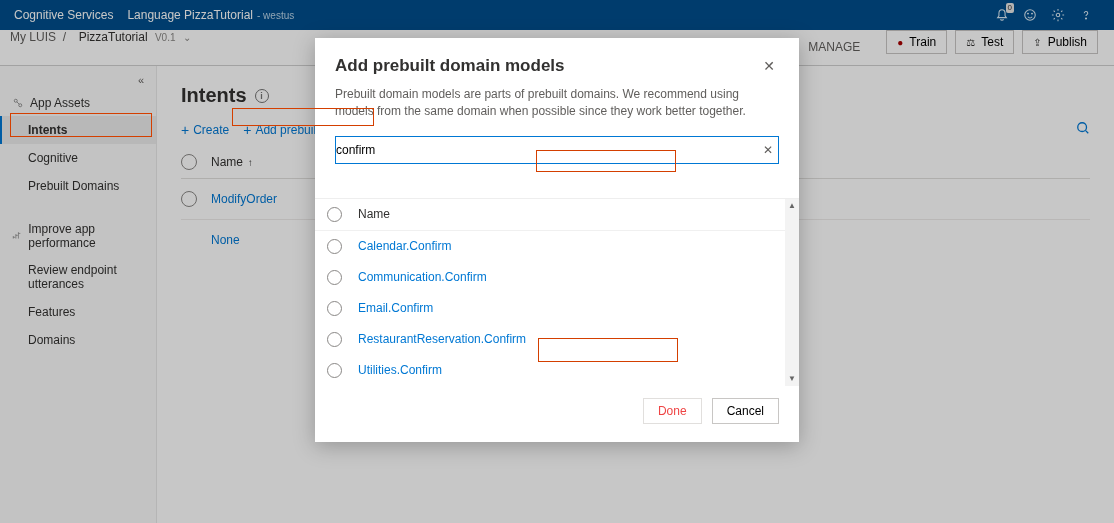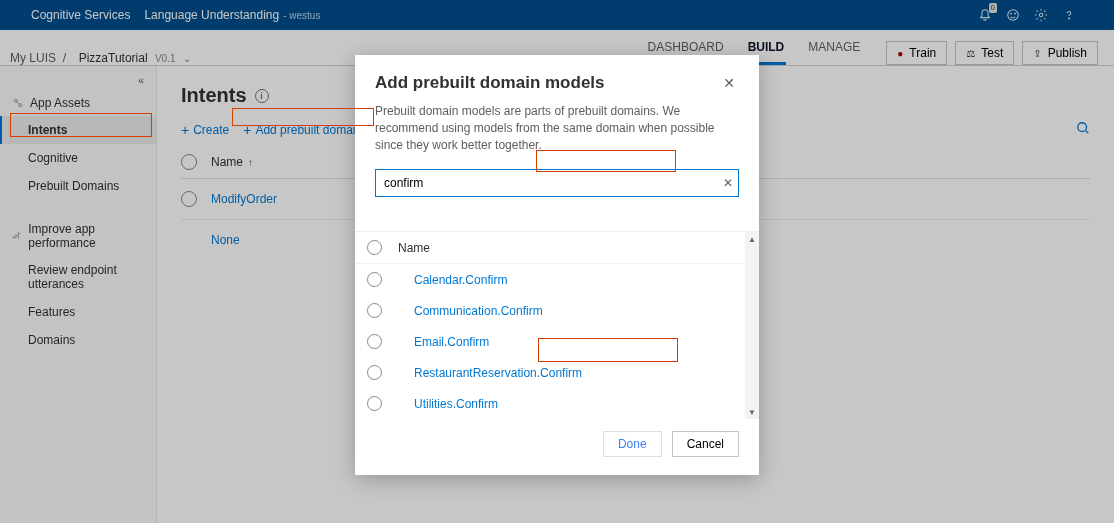--- a/index.html
+++ b/index.html
@@ -1,27 +1,27 @@
 <!DOCTYPE html>
 <html><head>
 <meta charset="utf-8">
 <style>
   * { box-sizing: border-box; margin: 0; padding: 0; }
   body { font-family: "Segoe UI", Arial, sans-serif; font-size: 13px; color: #323130; width: 1114px; height: 523px; overflow: hidden; position: relative; background: #fff; }
-  .top-nav { height: 30px; background: #004e8c; color: #fff; display: flex; align-items: center; padding: 0 31px; font-size: 12px; }
+  .top-nav { height: 30px; background: #004e8c; color: #fff; display: flex; align-items: center; padding: 0 14px; font-size: 12px; }
   .top-nav .svc { font-weight: 400; }
   .top-nav .prod { margin-left: 14px; }
   .top-nav .region { margin-left: 4px; font-size: 10px; color: #b9d4e8; }
   .top-nav .spacer { flex: 1; }
   .top-nav .icon-btn { width: 28px; height: 30px; display: flex; align-items: center; justify-content: center; color: #dbeaf5; cursor: pointer; }
   .top-nav svg { width: 14px; height: 14px; }
   .badge-wrap { position: relative; }
   .badge-wrap .count { position: absolute; top: 3px; right: 2px; background: #e6e6e6; color: #333; font-size: 8px; border-radius: 2px; padding: 0 2px; line-height: 10px; }
 
-  .second-bar { height: 36px; border-bottom: 1px solid #d0d0d0; display: flex; align-items: flex-end; padding: 0 10px; background: #fff; }
+  .second-bar { height: 36px; border-bottom: 1px solid #d0d0d0; display: flex; align-items: flex-start; padding: 0 10px; background: #fff; }
   .crumb { color: #605e5c; font-size: 12px; }
   .crumb a { color: #605e5c; text-decoration: none; }
   .crumb .app { margin-left: 6px; color: #323130; }
   .crumb .ver { font-size: 10px; color: #8a8886; margin-left: 4px; }
   .crumb .chev { font-size: 10px; margin-left: 4px; color: #8a8886; }
   .second-bar .spacer { flex: 1; }
   .tabs { display: flex; gap: 20px; }
   .tab { font-size: 12px; color: #605e5c; padding: 10px 2px 8px; cursor: pointer; }
   .tab.active { color: #0f172a; border-bottom: 3px solid #0078d4; font-weight: 600; }
   .action-buttons { display: flex; gap: 8px; margin-left: 24px; margin-right: 6px; }
@@ -50,51 +50,51 @@
   .table-head .radio, .row .radio { width: 16px; height: 16px; border: 1px solid #8a8886; border-radius: 50%; background: #fff; }
   .table-head .sort { font-size: 10px; margin-left: 2px; }
   .row { display: flex; align-items: center; gap: 14px; padding: 12px 0; border-bottom: 1px solid #edebe9; font-size: 12px; }
   .row .nm { color: #0078d4; cursor: pointer; }
 
   
   .hl { position: absolute; border: 1.5px solid #d43f00; pointer-events: none; z-index: 50; }
 
   
   .modal-overlay { position: absolute; inset: 0; background: rgba(0,0,0,0.22); display: flex; align-items: flex-start; justify-content: center; }
-  .modal { width: 404px; background: #fff; margin-top: 55px; box-shadow: 0 4px 20px rgba(0,0,0,0.25); display: flex; flex-direction: column; }
+  .modal { width: 484px; background: #fff; margin-top: 38px; box-shadow: 0 4px 20px rgba(0,0,0,0.25); display: flex; flex-direction: column; }
   .modal-pad { padding: 18px 20px 16px 20px; }
   .modal-head { display: flex; align-items: flex-start; justify-content: space-between; }
   .modal-head h2 { font-size: 17px; font-weight: 600; }
   .modal-head .x { color: #605e5c; cursor: pointer; font-size: 14px; padding: 2px 4px; }
   .modal-desc { font-size: 12px; color: #605e5c; margin-top: 10px; line-height: 1.4; }
   .search-wrap { position: relative; margin-top: 16px; }
-  .search-wrap input { width: 100%; border: 1px solid #0078d4; outline: none; padding: 6px 26px 6px 8px; font-size: 12px; }
+  .search-wrap input { width: 100%; border: 1px solid #0078d4; outline: none; padding: 6px 26px 6px 0; font-size: 12px; }
   .search-wrap .clear { position: absolute; right: 6px; top: 50%; transform: translateY(-50%); color: #605e5c; cursor: pointer; font-size: 12px; }
 
   .results { border-top: 1px solid #eee; margin-top: 18px; position: relative; max-height: 210px; overflow: hidden; }
   .scrollbar { position: absolute; right: 0; top: 0; bottom: 0; width: 14px; background: #f3f3f3; display: flex; flex-direction: column; align-items: center; }
   .scrollbar .arr { font-size: 8px; color: #666; height: 14px; display: flex; align-items: center; justify-content: center; cursor: pointer; width: 100%; }
   .scrollbar .thumb { flex: 1; }
   .results-inner { padding-right: 14px; }
   .res-head { display: flex; align-items: center; gap: 16px; padding: 8px 12px; font-size: 12px; color: #323130; border-bottom: 1px solid #f0f0f0; }
-  .res-row { display: flex; align-items: center; gap: 32px; padding: 8px 12px; font-size: 12px; }
+  .res-row { display: flex; align-items: center; gap: 16px; padding: 8px 12px; font-size: 12px; }
   .res-row:hover, .res-row.hover { background: #f3f2f1; }
   .res-row .nm { color: #0078d4; cursor: pointer; }
   .res-row .radio, .res-head .radio { width: 15px; height: 15px; border: 1px solid #8a8886; border-radius: 50%; }
 
   .modal-footer { padding: 12px 20px 18px; display: flex; justify-content: flex-end; gap: 10px; }
   .modal-footer .btn { border: 1px solid #c8c6c4; background: #fff; padding: 5px 14px; font-size: 12px; cursor: pointer; }
-  .modal-footer .btn.primary { color: #3b82f6; border-color: #e1dfdd; cursor: default; }
+  .modal-footer .btn.primary { color: #ef4444; border-color: #e1dfdd; cursor: default; }
 </style>
 </head>
 <body>
 
 <div class="top-nav">
   <span class="svc">Cognitive Services</span>
-  <span class="prod">Language Understanding</span>
+  <span class="prod">Language PizzaTutorial</span>
   <span class="region">- westus</span>
   <div class="spacer"></div>
   <div class="icon-btn badge-wrap">
     <svg viewBox="0 0 16 16" fill="none" stroke="currentColor" stroke-width="1.2">
         <path d="M8 2c-2 0-3.5 1.5-3.5 4v3L3 11h10l-1.5-2V6c0-2.5-1.5-4-3.5-4z"></path>
         <path d="M6.5 12.5a1.5 1.5 0 003 0"></path>
       </svg>
     <span class="count">0</span>
   </div>
   <div class="icon-btn">

